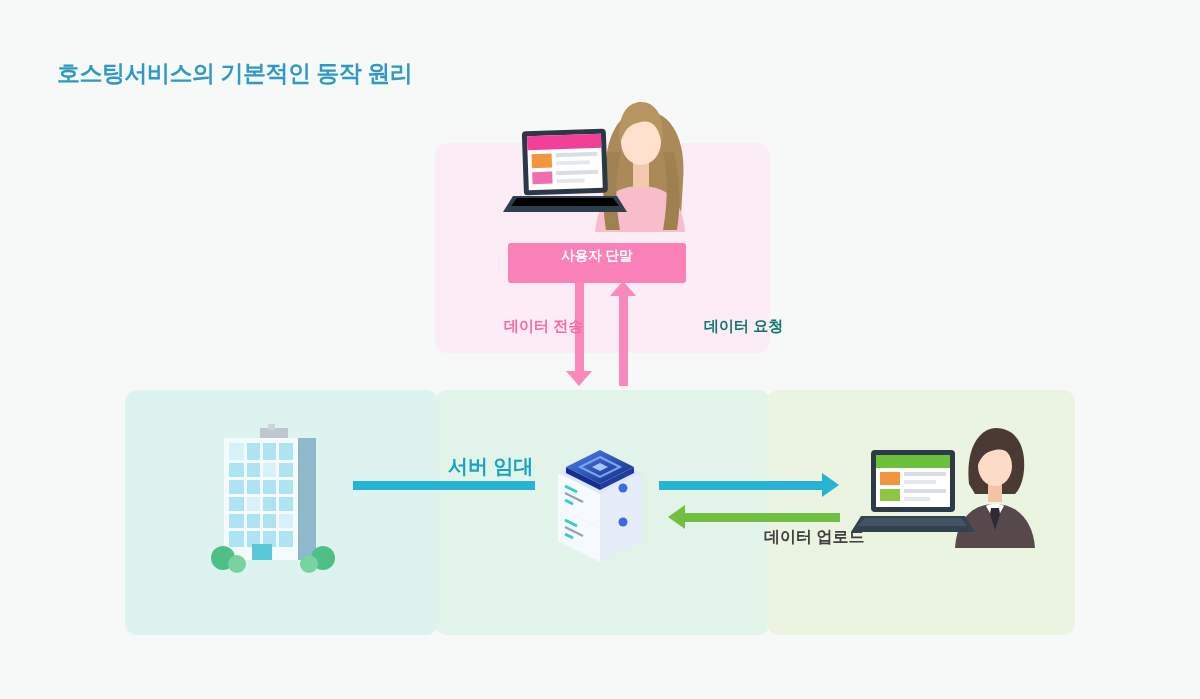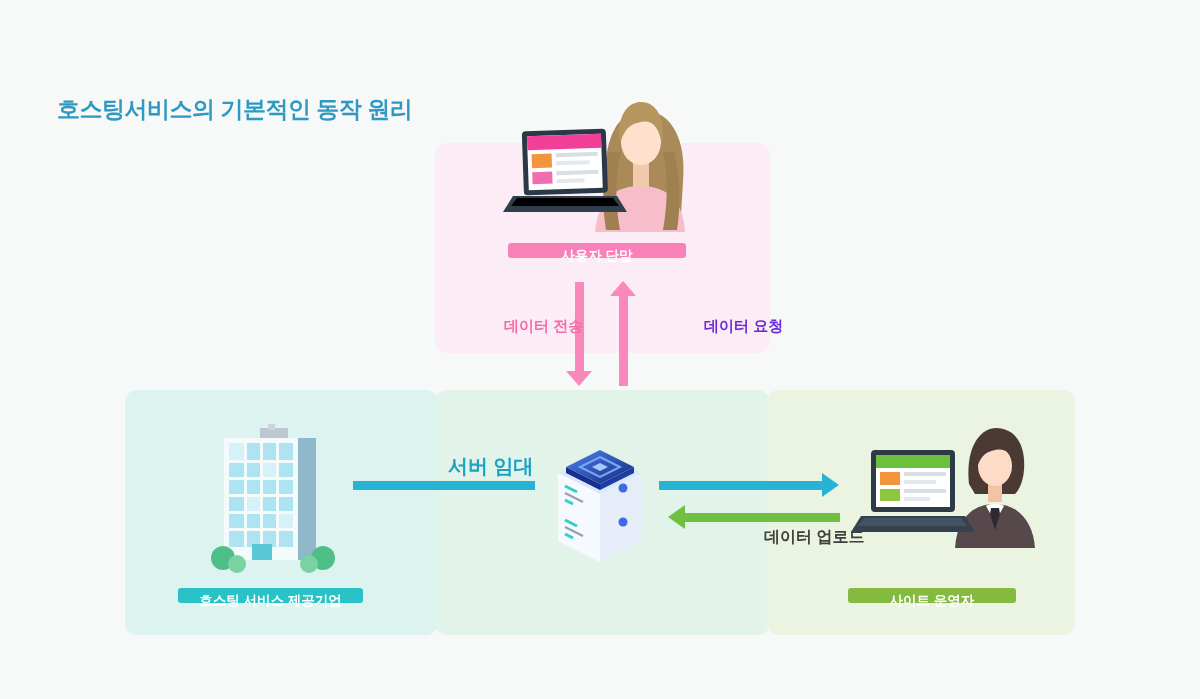--- a/index.html
+++ b/index.html
@@ -6,40 +6,40 @@
   body {
     background:#f6f9f7;
     font-family:"Liberation Sans","DejaVu Sans",sans-serif;
   }
   .canvas {
     position:relative; width:1200px; height:699px;
     background:#f6f9f7; overflow:hidden;
   }
   .page-title {
     position:absolute; left:57px; top:58px;
-    font-size:23px; font-weight:bold; color:#2f99c3; letter-spacing:-0.5px;margin-top:36px;
+    font-size:23px; font-weight:bold; color:#2f99c3; letter-spacing:-0.5px;
   }
   .panel { position:absolute; border-radius:12px; }
   .panel-user     { left:435px; top:143px; width:335px; height:210px; background:#fcecf5; }
   .panel-provider { left:125px; top:390px; width:313px; height:245px; background:#ddf3f0; }
   .panel-server   { left:435px; top:390px; width:335px; height:245px; background:#e2f3ea; }
   .panel-operator { left:767px; top:390px; width:308px; height:245px; background:#eaf4e1; }
 
   .badge {
-    position:absolute; height:15px; line-height:25px; text-align:center;
+    position:absolute; height:40px; line-height:25px; text-align:center;
     color:#fff; font-size:13.5px; font-weight:bold; border-radius:3px;
   }
   .badge-user     { left:508px; top:243px; width:178px; background:#fa80b8; }
   .badge-provider { left:178px; top:588px; width:185px; background:#28c2c7; }
   .badge-server   { left:511px; top:588px; width:174px; background:#3c7fe4; }
   .badge-operator { left:848px; top:588px; width:168px; background:#83ba3f; }
 
   .flow-label { position:absolute; font-weight:bold; white-space:nowrap;padding-left:47px; }
   .label-data-send    { left:457px; top:317px; font-size:15px; color:#f56ba7; }
-  .label-data-request { left:657px; top:317px; font-size:15px; color:#6d28d9; }
+  .label-data-request { left:657px; top:317px; font-size:15px; color:#0f766e; }
   .label-server-lease { left:401px; top:453px; font-size:20px; color:#16a3c4; }
   .label-data-upload  { left:717px; top:527px; font-size:16px; color:#404040; }
 
   .shaft { position:absolute; }
   .head  { position:absolute; width:0; height:0; }
   
   .send-shaft { left:575px; top:282px; width:9px; height:90px; background:#f988bc; }
   .send-head  { left:566px; top:371px; border-left:13px solid transparent; border-right:13px solid transparent; border-top:15px solid #f988bc; }
   
   .request-head  { left:610px; top:281px; border-left:13px solid transparent; border-right:13px solid transparent; border-bottom:15px solid #f988bc; }
@@ -193,16 +193,14 @@
       <rect x="61" y="52" width="42" height="4" fill="#d9dee4"></rect>
       <rect x="61" y="60" width="32" height="4" fill="#e4e8ed"></rect>
       <rect x="61" y="69" width="42" height="4" fill="#d9dee4"></rect>
       <rect x="61" y="77" width="26" height="4" fill="#e4e8ed"></rect>
       <path d="M18 96 L122 96 L132 112 L8 112 Z" fill="#34424f"></path>
       <path d="M22 98 L118 98 L124 106 L14 106 Z" fill="#435364"></path>
     </svg>
   </div>
 
   <div class="badge badge-user">사용자 단말</div>
-  <div class="badge badge-provider">호스팅 서비스 제공기업</div>
-  <div class="badge badge-operator">사이트 운영자</div>
 
 </div>
 
 </body></html>

